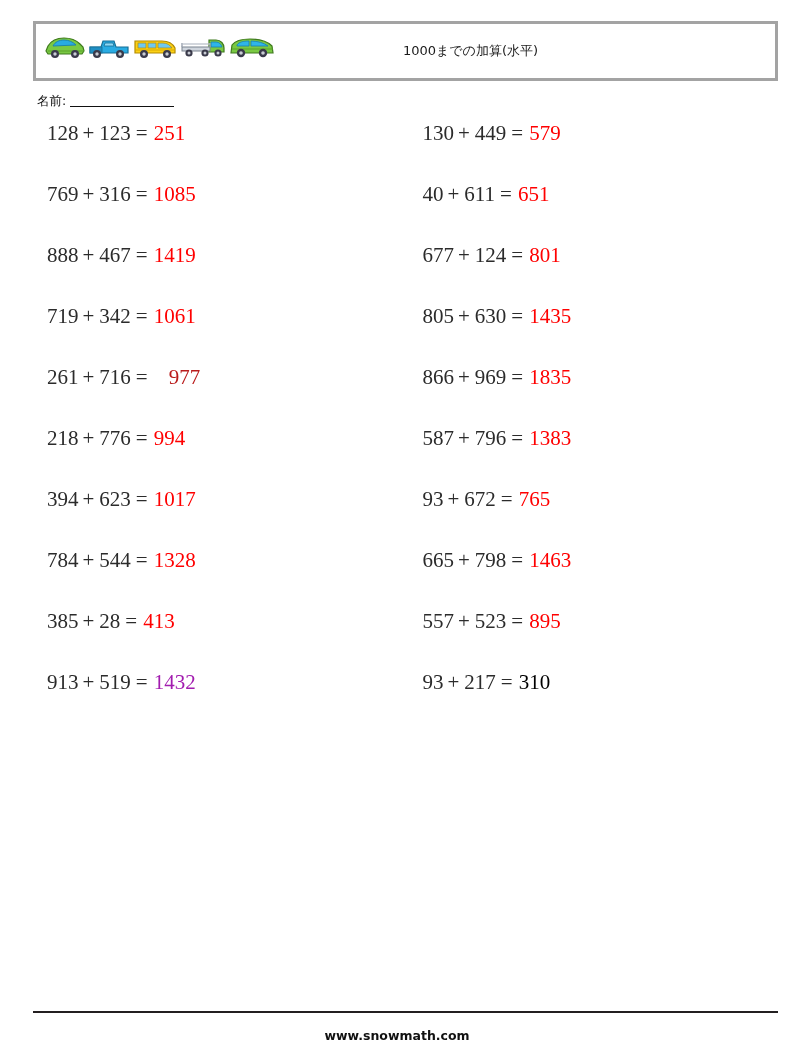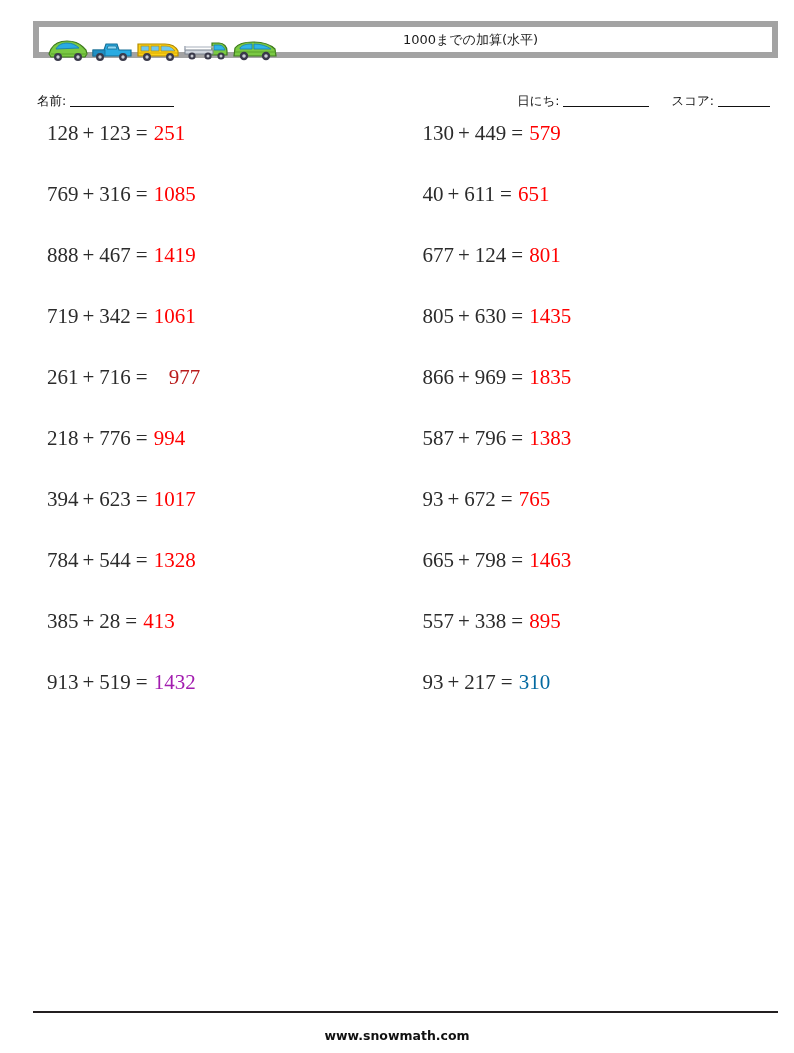--- a/index.html
+++ b/index.html
@@ -13,22 +13,22 @@
     position: relative;
     overflow: hidden;
   }
 
   
   #header-box {
     position: absolute;
     left: 33px;
     top: 21px;
     width: 745px;
-    height: 37px;
-    border: 6px solid #a3a3a3;
+    height: 60px;
+    border: 3px solid #a3a3a3;
     background: #ffffff;
   }
   #vehicle-strip {
     position: absolute;
     left: 6px;
     top: 5px;
     height: 36px;
     display: flex;
     align-items: center;
     gap: 1px;
@@ -210,27 +210,20 @@
   </div>
 
   <div id="worksheet-title">1000までの加算(水平)</div>
 </div>
 
 <div id="meta-row">
   <div id="name-field">
     <span>名前:</span>
     <span class="blank-line bl-name"></span>
   </div>
-  <div id="date-score-group">
-    <span>日にち:</span>
-    <span class="blank-line bl-date"></span>
-    <span class="meta-gap"></span>
-    <span>スコア:</span>
-    <span class="blank-line bl-score"></span>
-  </div>
 </div>
 
 <div id="problems">
   <div class="column col-left" id="col-left">
       <div class="problem-row">
         <span class="operand">128</span>
         <span class="op">+</span>
         <span class="operand">123</span>
         <span class="eq">=</span>
         <span class="answer" style="color: rgb(255, 0, 0);">251</span>
@@ -352,28 +345,28 @@
       <div class="problem-row">
         <span class="operand">665</span>
         <span class="op">+</span>
         <span class="operand">798</span>
         <span class="eq">=</span>
         <span class="answer" style="color: rgb(255, 0, 0);">1463</span>
       </div>
       <div class="problem-row">
         <span class="operand">557</span>
         <span class="op">+</span>
-        <span class="operand">338</span>
+        <span class="operand">523</span>
         <span class="eq">=</span>
         <span class="answer" style="color: rgb(255, 0, 0);">895</span>
       </div>
       <div class="problem-row">
         <span class="operand">93</span>
         <span class="op">+</span>
         <span class="operand">217</span>
         <span class="eq">=</span>
-        <span class="answer" style="color: #0369a1;">310</span>
+        <span class="answer" style="color: #000000;">310</span>
       </div>
     </div>
 </div>
 
 <div id="footer-rule"></div>
 <div id="footer-url">www.snowmath.com</div>
 
 </body></html>

